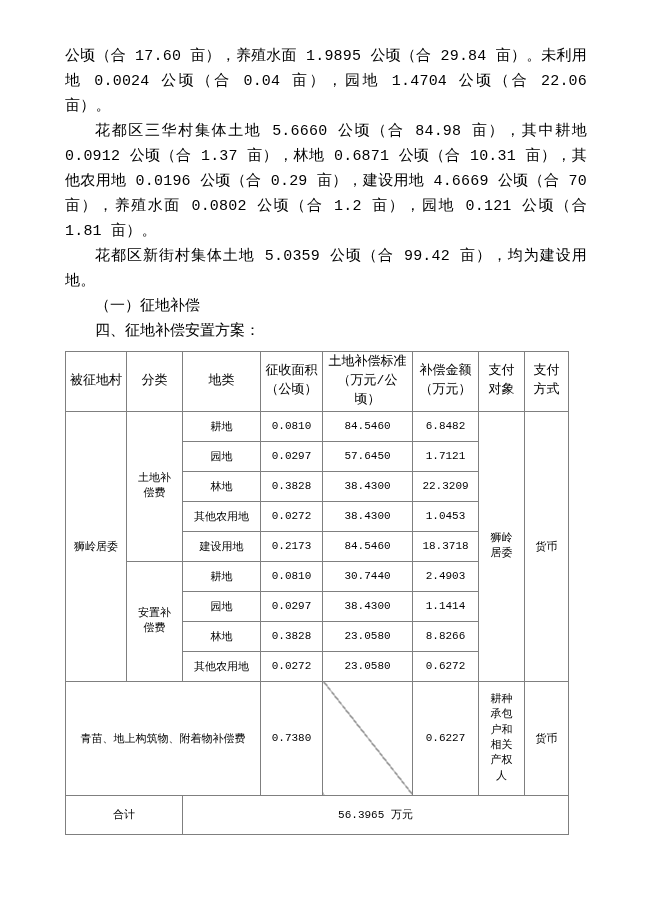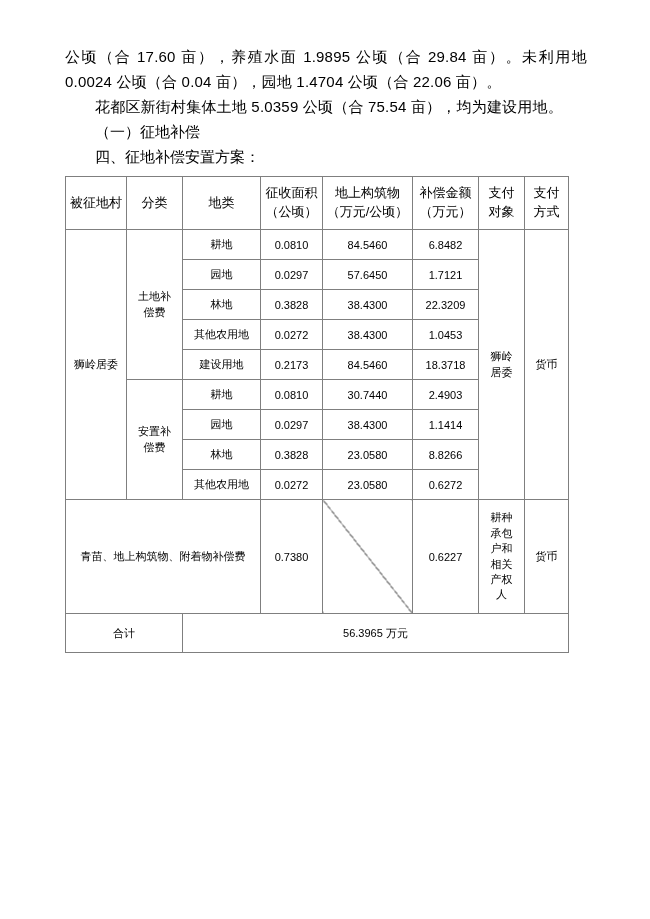--- a/index.html
+++ b/index.html
@@ -3,21 +3,21 @@
 <meta charset="utf-8">
 <style>
   * { margin: 0; padding: 0; box-sizing: border-box; }
   html, body { background: #e8e8e8; }
   .page {
     width: 650px;
     height: 919px;
     background: #ffffff;
     position: relative;
     margin: 0 auto;
-    font-family: Liberation Sans, sans-serif;
+    font-family: Liberation Mono, monospace;
     color: #000000;
     overflow: hidden;
   }
   .content {
     position: absolute;
     left: 65px;
     top: 44px;
     width: 522px;
   }
   p.body-text {
@@ -67,21 +67,22 @@
   }
   tr.total-row td { height: 39px; }
 </style>
 </head>
 <body>
 
 <div class="page">
   <div class="content">
 
     <p class="body-text">公顷（合 17.60 亩），养殖水面 1.9895 公顷（合 29.84 亩）。未利用地 0.0024 公顷（合 0.04 亩），园地 1.4704 公顷（合 22.06 亩）。</p>
-    <p class="body-text indent">花都区新街村集体土地 5.0359 公顷（合 75.54 亩），均为建设用地。</p>
+    <p class="body-text indent">花都区三华村集体土地 5.6660 公顷（合 84.98 亩），其中耕地 0.0912 公顷（合 1.37 亩），林地 0.6871 公顷（合 10.31 亩），其他农用地 0.0196 公顷（合 0.29 亩），建设用地 4.6669 公顷（合 70 亩），养殖水面 0.0802 公顷（合 1.2 亩），园地 0.121 公顷（合 1.81 亩）。</p>
+    <p class="body-text indent">花都区新街村集体土地 5.0359 公顷（合 99.42 亩），均为建设用地。</p>
     <p class="heading-line">（一）征地补偿</p>
     <p class="heading-line">四、征地补偿安置方案：</p>
 
     <table class="comp-table">
       <colgroup>
         <col style="width:61px">
           <col style="width:56px">
           <col style="width:78px">
           <col style="width:62px">
         <col style="width:90px">
@@ -89,21 +90,21 @@
           <col style="width:46px">
           <col style="width:44px">
       </colgroup>
       <tbody>
         <tr class="header-row">
           <th>被征地村</th>
           <th>分类</th>
           <th>地类</th>
           <th>征收面积
 （公顷）</th>
-          <th>地上构筑物
+          <th>土地补偿标准
 （万元/公顷）</th>
           <th>补偿金额
 （万元）</th>
           <th>支付
 对象</th>
           <th>支付
 方式</th>
         </tr>
 
         <tr class="data-row">

